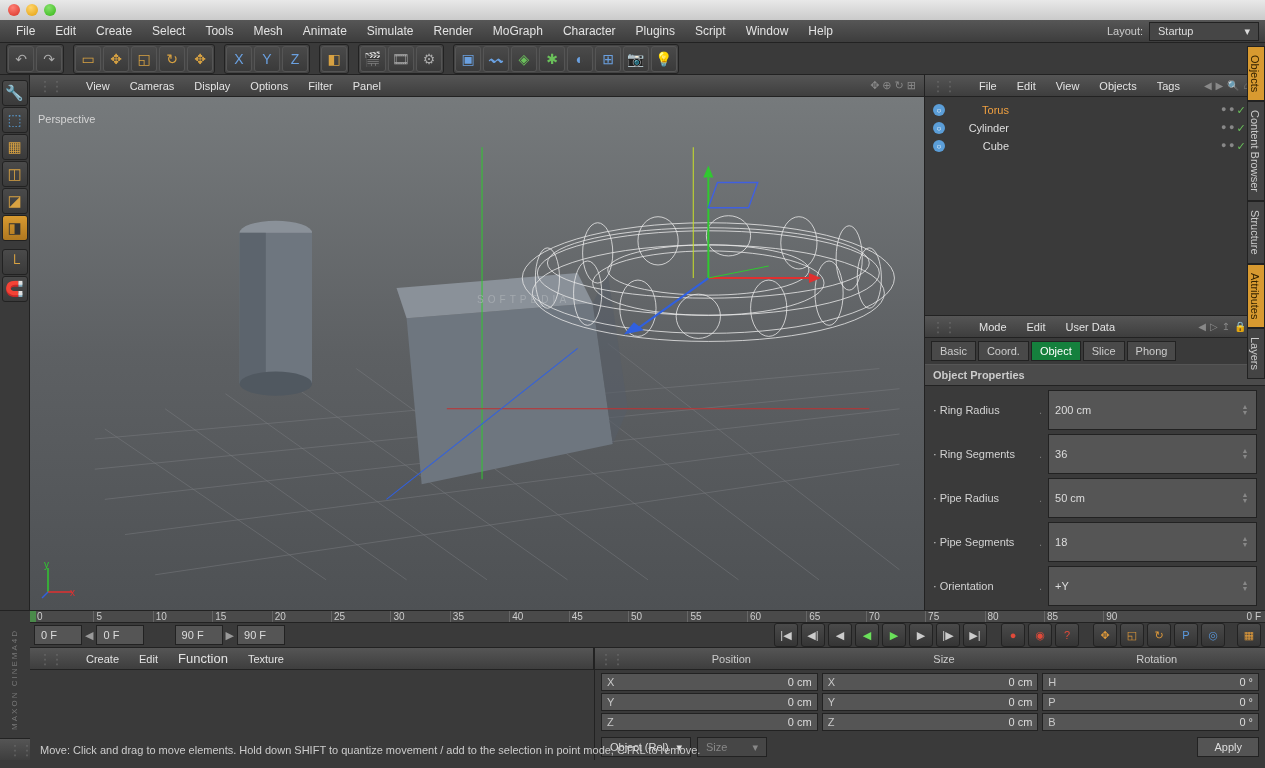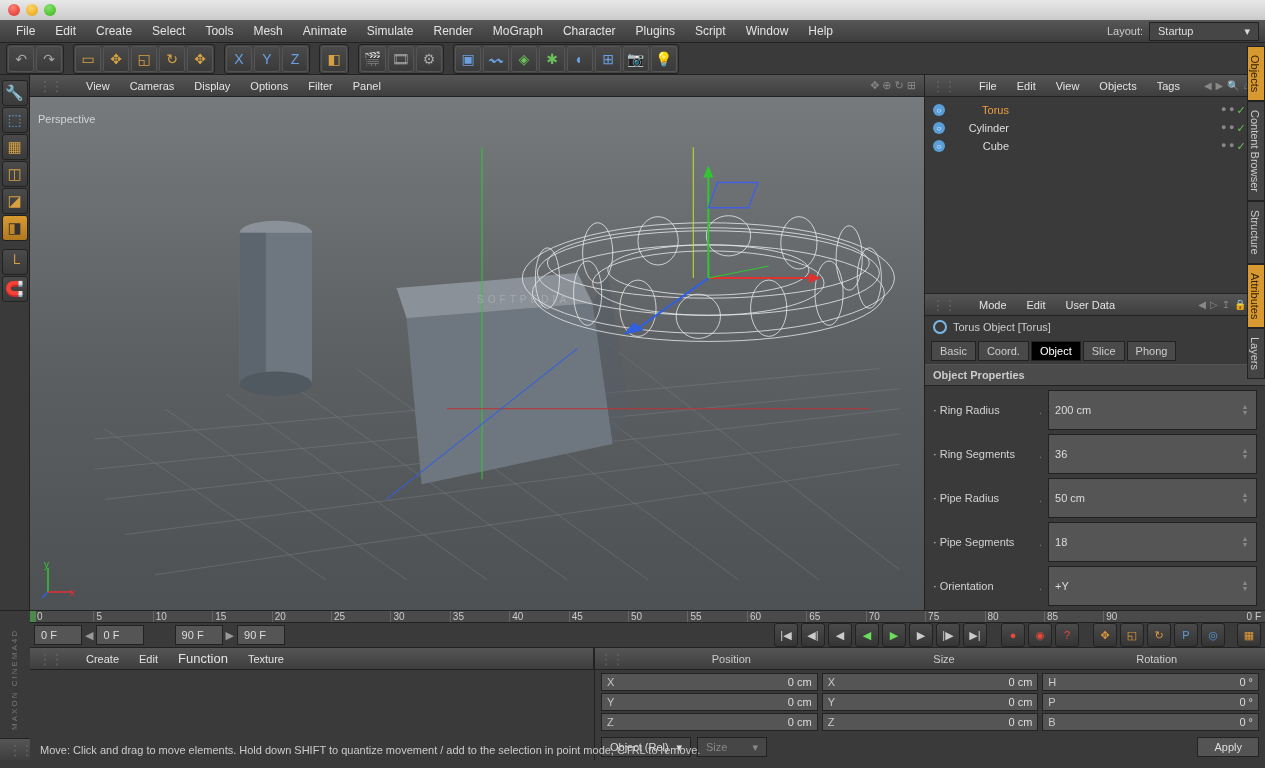--- a/index.html
+++ b/index.html
@@ -41,21 +41,21 @@
 .tree-row.sel { background: rgba(0,0,0,0); }
 .tree-icon { width: 12px; height: 12px; background: #5b9ed8; border-radius: 50%; display: inline-flex; align-items: center; justify-content: center; font-size: 8px; color: #fff; }
 .tree-name { color: #ddd; min-width: 60px; text-align: right; }
 .tree-name.orange { color: #f0a040; }
 .tree-tags { margin-left: auto; display: flex; gap: 2px; }
 .attr-panel { border-top: 1px solid #222; background: #3a3a3a; }
 .attr-title { padding: 4px 8px; display: flex; align-items: center; gap: 6px; }
 .attr-title .circ { width: 14px; height: 14px; border: 2px solid #7ab9e8; border-radius: 50%; }
 .tabs { display: flex; gap: 2px; padding: 3px 6px; }
 .tab { padding: 3px 8px; background: #494949; border: 1px solid #222; font-size: 11px; cursor: pointer; }
-.tab.active { background: #000000; color: #fff; }
+.tab.active { background: #15803d; color: #fff; }
 .prop-head { background: #4b4b4b; padding: 4px 8px; font-weight: bold; border-top: 1px solid #555; border-bottom: 1px solid #222; }
 .prop-rows { padding: 2px 0; }
 .prop-row { display: flex; align-items: center; padding: 2px 8px; gap: 6px; }
 .prop-label { width: 100px; color: #d2d2d2; }
 .prop-val { background: #555; border: 1px solid #222; padding: 13px 6px; min-width: 60px; text-align: right; color: #ddd; flex: 1; display: flex; justify-content: space-between; align-items: center; }
 .spinner { width: 10px; font-size: 7px; color: #888; text-align: center; line-height: 6px; }
 .side-tabs { position: absolute; right: 0; top: 46px; width: 18px; display: flex; flex-direction: column; }
 .stab { writing-mode: vertical-lr; padding: 8px 1px; background: #444; border: 1px solid #222; font-size: 11px; color: #ccc; text-align: center; }
 .stab.active { background: #d89a30; color: #332200; }
 .timeline-area { height: 128px; background: #3a3a3a; border-top: 1px solid #222; display: flex; }
@@ -320,24 +320,20 @@
         <span class="grip">⋮⋮</span>
         <span id="attr-menus-host"><span class="menu-item" style="font-size: 11px;">Mode</span><span class="menu-item" style="font-size: 11px;">Edit</span><span class="menu-item" style="font-size: 11px;">User Data</span></span>
         <div class="ph-icons">
           <span>◀</span>
           <span>▷</span>
           <span>↥</span>
           <span>🔒</span>
           <span>⊞</span>
         </div>
       </div>
-      <div class="attr-title">
-        <span class="circ"></span>
-        <span>Torus Object [Torus]</span>
-      </div>
       <div class="tabs" id="attr-tabs-host">
           <span class="tab">Basic</span>
           <span class="tab">Coord.</span>
           <span class="tab active">Object</span>
           <span class="tab">Slice</span>
           <span class="tab">Phong</span>
         </div>
       <div class="prop-head">Object Properties</div>
       <div class="prop-rows" id="props-host">
           <div class="prop-row">

